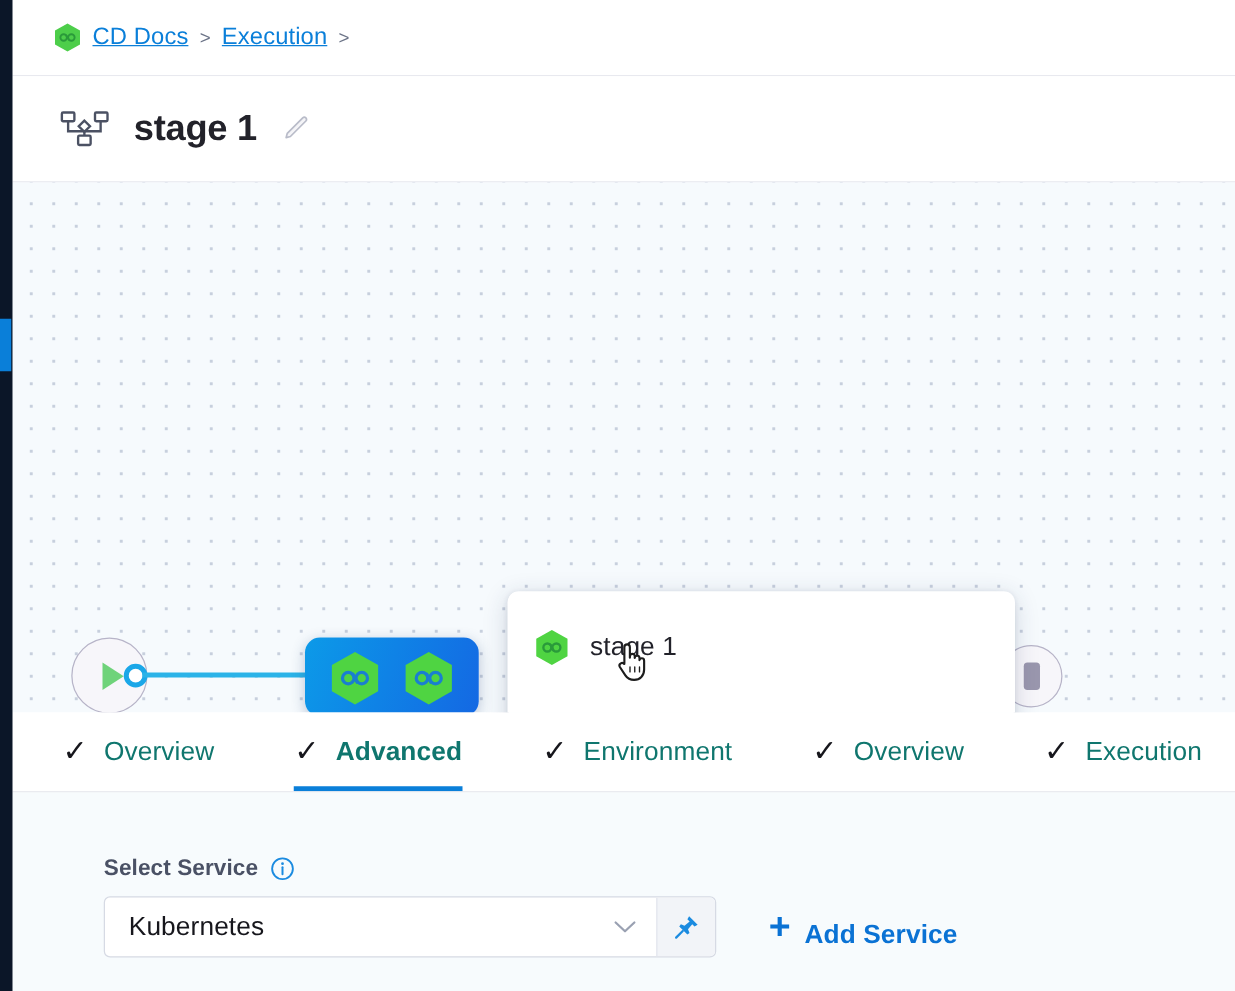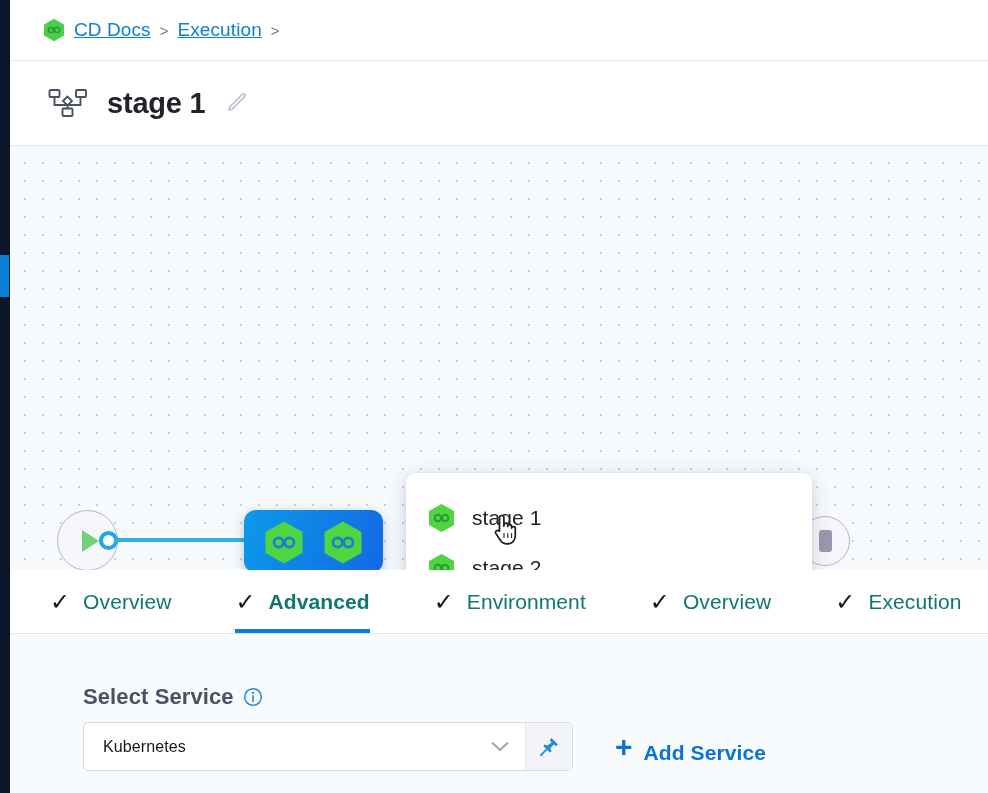--- a/index.html
+++ b/index.html
@@ -252,21 +252,21 @@
     width: 978px; height: 159px;
     background: #f7fbfd;
     padding: 50px 0 0 73px;
   }
   .field-label-row {
     display: flex;
     align-items: center;
     margin-bottom: 12px;
   }
   .field-label {
-    font-size: 22px;
+    font-size: 18px;
     font-weight: bold;
     color: #4a5165;
     letter-spacing: .1px;
   }
   .info-icon { width: 20px; height: 20px; margin-left: 9px; flex: none; cursor: pointer; }
 
   .field-row { display: flex; align-items: center; }
 
   .select-wrap {
     display: flex;
@@ -279,21 +279,21 @@
   }
   .select-box {
     flex: 1;
     display: flex;
     align-items: center;
     justify-content: space-between;
     padding: 0 16px 0 19px;
     cursor: pointer;
   }
   .select-value {
-    font-size: 16px;
+    font-size: 21px;
     color: #16161c;
     letter-spacing: .1px;
   }
   .chev { width: 18px; height: 11px; flex: none; }
   .pin-btn {
     width: 47px;
     border-left: 1px solid #e2e5ed;
     background: #f2f4f8;
     display: flex;
     align-items: center;
@@ -401,31 +401,20 @@
         <svg class="hex-sm" viewBox="0 0 27 30">
           <path d="M13.5 1 26 8v14l-12.5 7L1 22V8z" fill="#4fd442"></path>
           <g fill="none" stroke="#2a9a3a" stroke-width="1.9" stroke-linecap="round">
             <circle cx="9.9" cy="15" r="3.2"></circle>
             <circle cx="17.1" cy="15" r="3.2"></circle>
             <path d="M12.4 12.8 14.6 17.2"></path>
           </g>
         </svg>
         <span class="popup-item-label">stage 1</span>
       </div>
-      <div class="popup-item">
-        <svg class="hex-sm" viewBox="0 0 27 30">
-          <path d="M13.5 1 26 8v14l-12.5 7L1 22V8z" fill="#4fd442"></path>
-          <g fill="none" stroke="#2a9a3a" stroke-width="1.9" stroke-linecap="round">
-            <circle cx="9.9" cy="15" r="3.2"></circle>
-            <circle cx="17.1" cy="15" r="3.2"></circle>
-            <path d="M12.4 12.8 14.6 17.2"></path>
-          </g>
-        </svg>
-        <span class="popup-item-label">stage 2</span>
-      </div>
     </div>
 
     <svg class="cursor-hand" viewBox="0 0 30 36">
       <path d="M10.5 18.5V5.8c0-1.3 1-2.3 2.2-2.3s2.2 1 2.2 2.3v8.4l.1-1.2c0-1.1.9-1.9 1.9-1.9s1.9.8 1.9 1.9v1.4c.1-1 .9-1.8 1.9-1.8s1.9.8 1.9 1.9v1.6c.2-.9.9-1.5 1.8-1.5 1 0 1.9.8 1.9 1.9v7.1c0 4.9-3.2 8.3-8 8.3-3.2 0-5.4-1.2-7-3.6l-4.4-6.7c-.6-1-.3-2.3.7-2.9.9-.6 2.1-.4 2.8.5z" fill="#ffffff" stroke="#1d1d1d" stroke-width="1.7" stroke-linejoin="round"></path>
       <g stroke="#1d1d1d" stroke-width="1.1" stroke-linecap="round">
         <path d="M15 21.5v4M18.8 21.5v4M22.6 21.5v4"></path>
       </g>
     </svg>
   </div>
 

